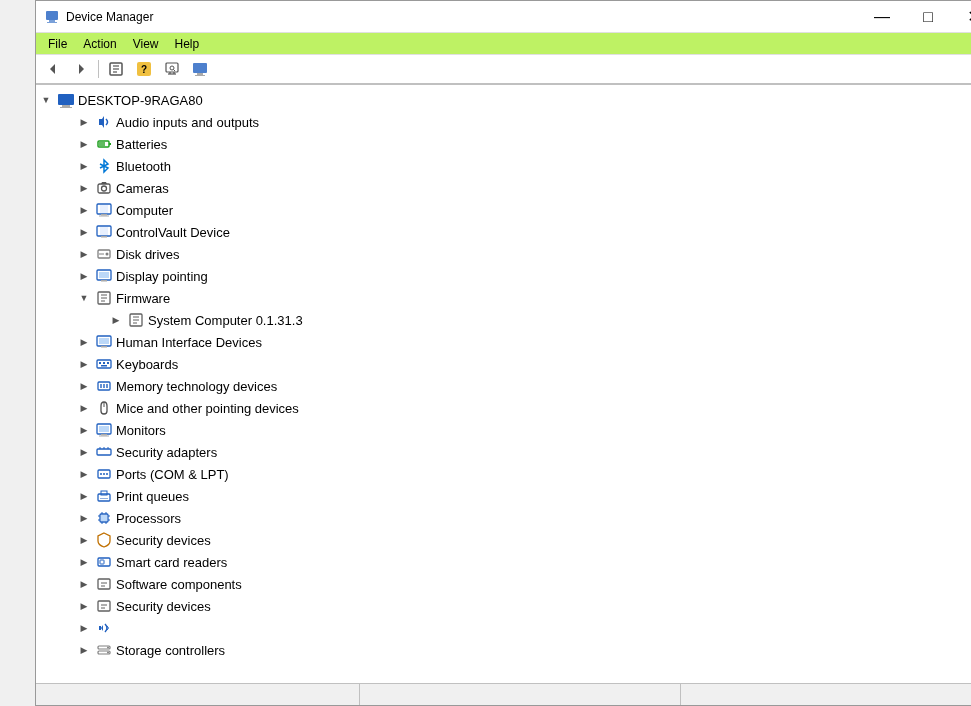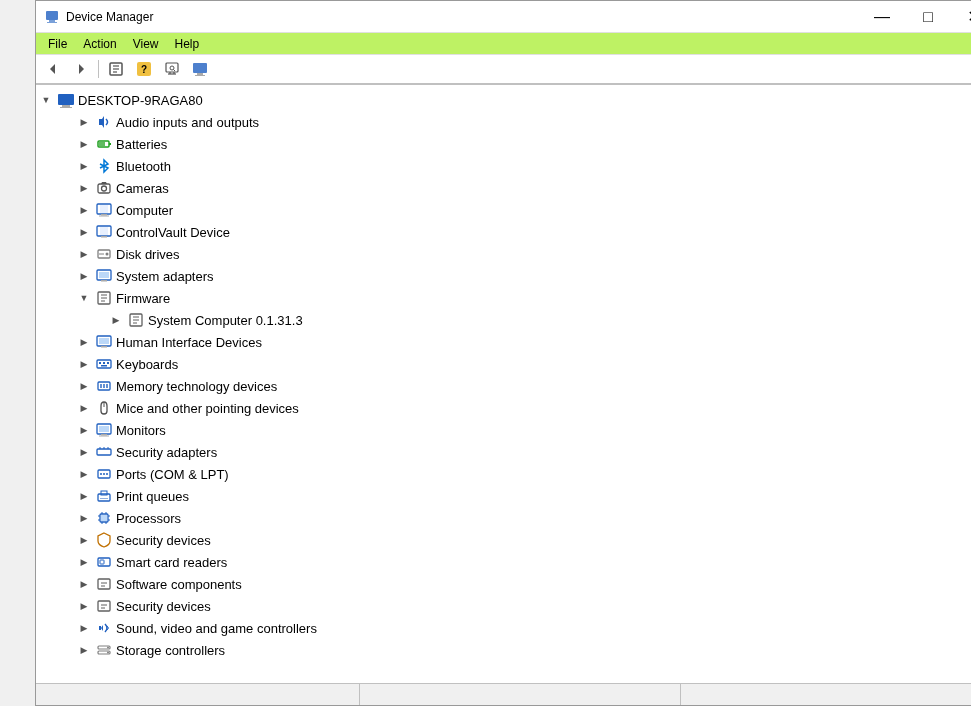--- a/index.html
+++ b/index.html
@@ -336,21 +336,21 @@
           </div>
           <div class="tree-item" style="padding-left: 40px;">
             <div class="expand-icon">▶</div>
             <div class="item-icon">
               <svg width="16" height="16" viewBox="0 0 16 16">
                 <rect x="1" y="2" width="14" height="10" rx="1" fill="none" stroke="#2060c0" stroke-width="1.3"></rect>
                 <rect x="3" y="4" width="10" height="6" fill="#bcd8f8"></rect>
                 <rect x="5" y="12" width="6" height="1.5" fill="#aaa"></rect>
               </svg>
             </div>
-            <span class="item-label">System adapters</span>
+            <span class="item-label">Display pointing</span>
           </div>
           <div class="tree-item" style="padding-left: 40px;">
             <div class="expand-icon">▼</div>
             <div class="item-icon">
               <svg width="16" height="16" viewBox="0 0 16 16">
                 <rect x="2" y="2" width="12" height="12" rx="1" fill="none" stroke="#606060" stroke-width="1.3"></rect>
                 <line x1="5" y1="5" x2="11" y2="5" stroke="#606060" stroke-width="1"></line>
                 <line x1="5" y1="8" x2="11" y2="8" stroke="#606060" stroke-width="1"></line>
                 <line x1="5" y1="11" x2="9" y2="11" stroke="#606060" stroke-width="1"></line>
               </svg>
@@ -523,21 +523,20 @@
           </div>
           <div class="tree-item" style="padding-left: 40px;">
             <div class="expand-icon">▶</div>
             <div class="item-icon">
               <svg width="16" height="16" viewBox="0 0 16 16">
                 <path d="M3 6 L5 6 L5 10 L3 10 Z M5 8 L7 5 L7 11 Z" fill="#2060c0"></path>
                 <path d="M9 4 Q13 8 9 12" fill="none" stroke="#2060c0" stroke-width="1.5"></path>
                 <path d="M11 6 Q14 8 11 10" fill="none" stroke="#2060c0" stroke-width="1"></path>
               </svg>
             </div>
-            <span class="item-label">Sound, video and game controllers</span>
           </div>
           <div class="tree-item" style="padding-left: 40px;">
             <div class="expand-icon">▶</div>
             <div class="item-icon">
               <svg width="16" height="16" viewBox="0 0 16 16">
                 <rect x="2" y="4" width="12" height="3" rx="1" fill="none" stroke="#808080" stroke-width="1.2"></rect>
                 <rect x="2" y="9" width="12" height="3" rx="1" fill="none" stroke="#808080" stroke-width="1.2"></rect>
                 <circle cx="12" cy="5.5" r="1" fill="#808080"></circle>
                 <circle cx="12" cy="10.5" r="1" fill="#808080"></circle>
               </svg>

